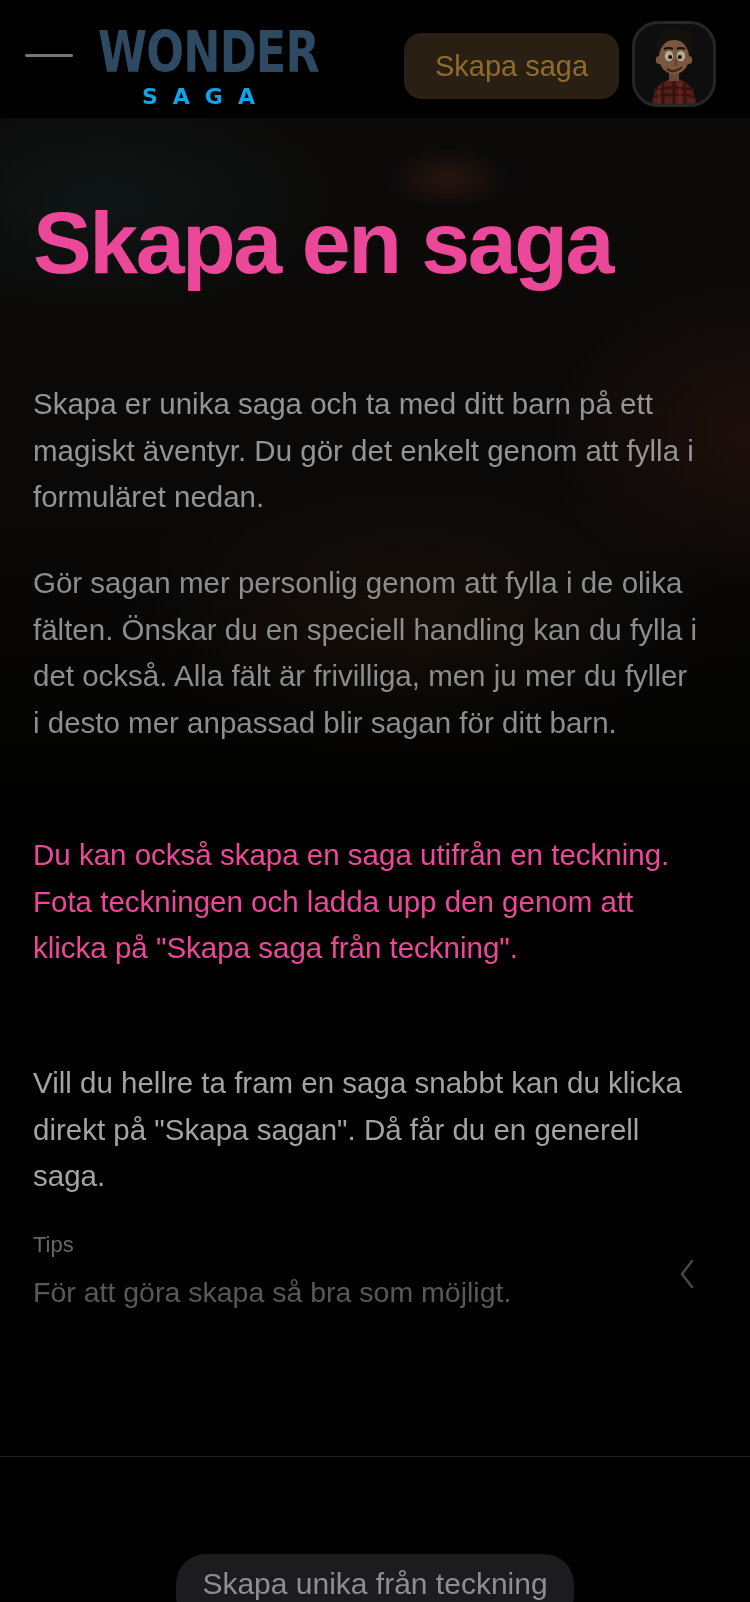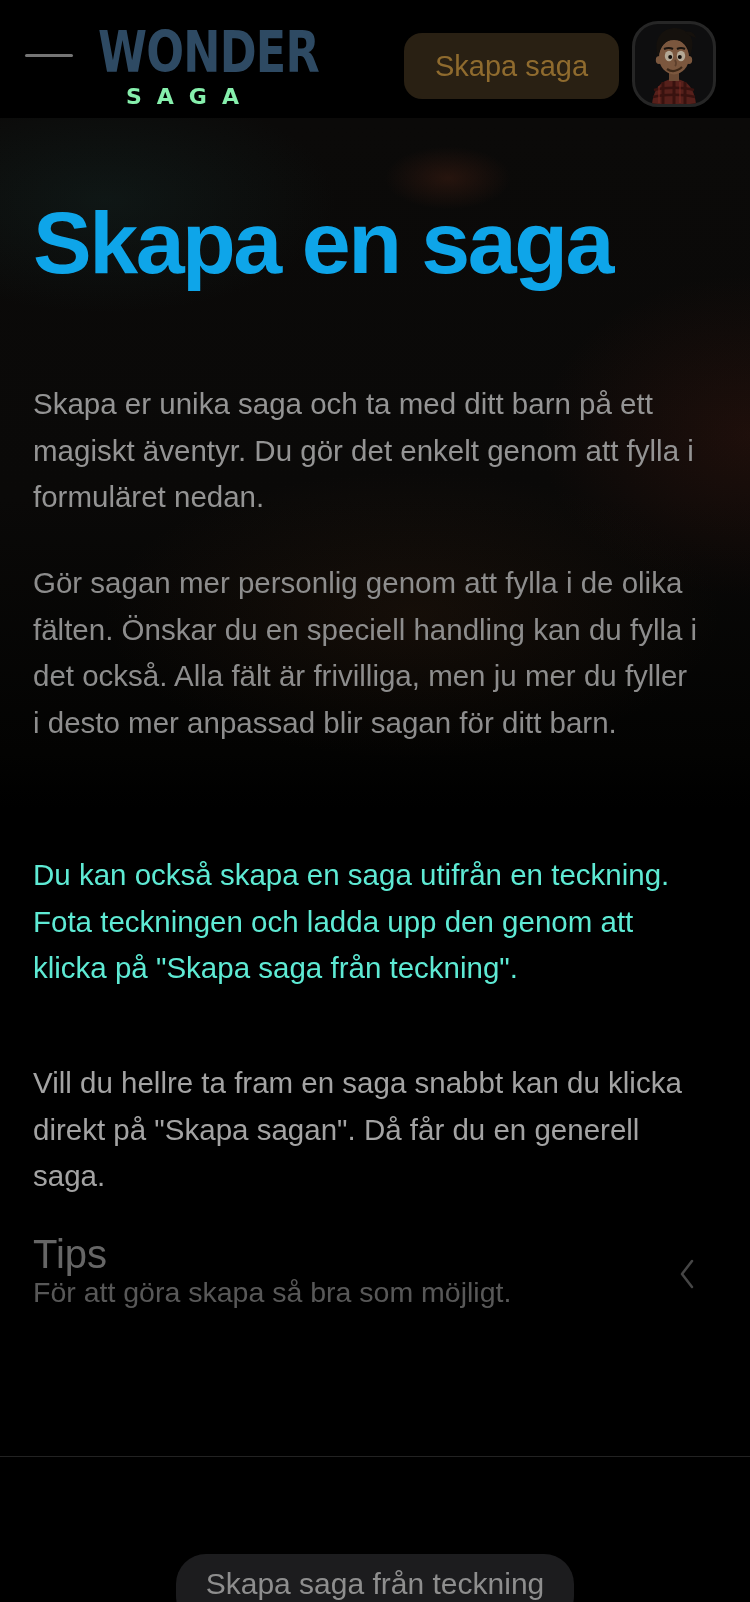--- a/index.html
+++ b/index.html
@@ -11,22 +11,22 @@
   .header{position:absolute;left:0;top:0;width:750px;height:118px;background:#000;z-index:5;}
   .menu-btn{position:absolute;left:15px;top:35px;width:68px;height:40px;cursor:pointer;}
   .menu-line{position:absolute;left:10px;top:19px;width:48px;height:3px;background:#757575;border-radius:2px;}
   .logo{position:absolute;left:98px;top:24px;width:210px;height:86px;cursor:pointer;}
   .logo-word{
     position:absolute;left:0;top:0;font-family:"DejaVu Sans",sans-serif;
     font-size:57px;font-weight:800;line-height:1;color:#2e4a63;
     transform:scaleX(0.78);transform-origin:left top;letter-spacing:-1px;white-space:nowrap;
   }
   .logo-sub{
-    position:absolute;left:28px;top:60px;font-family:"DejaVu Sans",sans-serif;
-    font-size:22px;font-weight:700;letter-spacing:15px;color:#86efac;white-space:nowrap;
+    position:absolute;left:44px;top:60px;font-family:"DejaVu Sans",sans-serif;
+    font-size:22px;font-weight:700;letter-spacing:15px;color:#0ea5e9;white-space:nowrap;
   }
   .create-btn{
     position:absolute;left:404px;top:33px;width:215px;height:66px;border-radius:18px;
     background:#292013;color:#8f6b2e;font-size:29px;border:none;
     display:flex;align-items:center;justify-content:center;cursor:pointer;
     font-family:"Liberation Sans",sans-serif;
   }
   .avatar{
     position:absolute;left:632px;top:21px;width:84px;height:86px;border-radius:26px;
     border:3px solid #262626;background:#0e0e0f;overflow:hidden;cursor:pointer;box-sizing:border-box;
@@ -38,30 +38,30 @@
     background:
       radial-gradient(ellipse 90px 45px at 448px 60px, rgba(72,33,20,0.45), rgba(72,33,20,0) 70%),
       radial-gradient(ellipse 330px 160px at 14% 12%, rgba(26,56,54,0.28), rgba(26,56,54,0) 70%),
       radial-gradient(ellipse 300px 230px at 100% 46%, rgba(110,38,22,0.20), rgba(110,38,22,0) 70%),
       radial-gradient(ellipse 430px 200px at 55% 72%, rgba(110,62,28,0.14), rgba(110,62,28,0) 72%),
       linear-gradient(180deg,#0b0a09 0%,#0a0908 55%,#030302 92%,#000 100%);
   }
   
   .page-title{
     position:absolute;left:33px;top:192px;width:700px;margin:0;
-    font-size:88px;font-weight:700;letter-spacing:-2.5px;line-height:1.15;color:#0ea5e9;
+    font-size:88px;font-weight:700;letter-spacing:-2.5px;line-height:1.15;color:#ec4899;
   }
   .para{position:absolute;left:33px;width:667px;margin:0;font-size:29.5px;line-height:46.5px;}
   .p1{top:381px;color:#949494;}
   .p2{top:560px;color:#8d8d8d;}
-  .p3{top:852px;color:#5eead4;}
+  .p3{top:832px;color:#ec4899;}
   .p4{top:1060px;color:#a3a3a3;}
   
   .tips-row{position:absolute;left:0;top:1228px;width:750px;height:92px;cursor:pointer;}
-  .tips-title{position:absolute;left:33px;top:4px;margin:0;font-size:40px;font-weight:500;color:#666666;}
+  .tips-title{position:absolute;left:33px;top:4px;margin:0;font-size:22px;font-weight:500;color:#666666;}
   .tips-sub{position:absolute;left:33px;top:48px;margin:0;font-size:28.5px;color:#585858;}
   .tips-chevron{position:absolute;right:52px;top:28px;width:22px;height:36px;}
   
   .divider{position:absolute;left:0;top:1456px;width:750px;height:1px;background:#222222;}
   .drawing-btn{
     position:absolute;left:176px;top:1554px;width:398px;height:72px;border-radius:30px;
     background:#1c1c1e;color:#8e8e8e;font-size:30px;border:none;cursor:pointer;
     font-family:"Liberation Sans",sans-serif;display:flex;justify-content:center;
     align-items:flex-start;padding-top:13px;box-sizing:border-box;
   }
@@ -126,16 +126,16 @@
   <div class="tips-row">
     <p class="tips-title">Tips</p>
     <p class="tips-sub">För att göra skapa så bra som möjligt.</p>
     <svg class="tips-chevron" viewBox="0 0 22 36">
       <polyline points="16,5 6,18 16,31" fill="none" stroke="#464646" stroke-width="2.5" stroke-linecap="round" stroke-linejoin="round"></polyline>
     </svg>
   </div>
 
   <div class="divider"></div>
   <button class="drawing-btn">
-    <span>Skapa saga från teckning</span>
+    <span>Skapa unika från teckning</span>
   </button>
 
 </div>
 
 </body></html>

